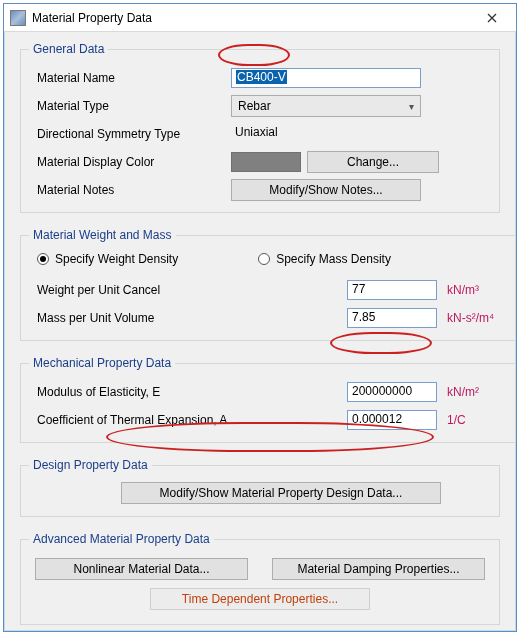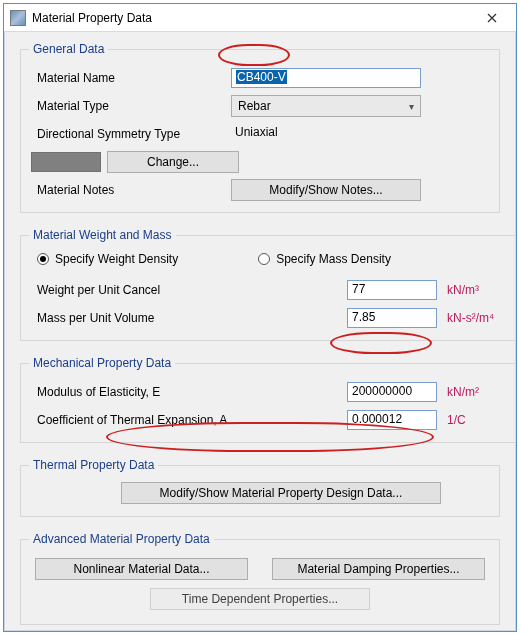--- a/index.html
+++ b/index.html
@@ -102,21 +102,21 @@
   }
   .btn {
     height: 22px;
     border: 1px solid #adadad;
     background: #e1e1e1;
     padding: 0 10px;
     font-size: 12px;
     cursor: default;
     display: inline-flex; align-items: center; justify-content: center;
   }
-  .btn.disabled { color: #404040; background: #ececec; border-color: #cfcfcf; }
+  .btn.disabled { color: #c2410c; background: #ececec; border-color: #cfcfcf; }
   .colorchip {
     width: 70px; height: 20px; background: #808080; border: 1px solid #707070;
   }
   .density-row {
     display: flex; align-items: center; gap: 80px;
     padding: 4px 6px 8px 6px;
   }
   .radio {
     display: inline-flex; align-items: center; gap: 6px; cursor: default;
   }
@@ -187,20 +187,21 @@
       </div>
 
       <div class="row">
         <div class="label">Directional Symmetry Type</div>
         <div class="ctrl">
           <div class="static">Uniaxial</div>
         </div>
       </div>
 
       <div class="row">
+        <div class="label">Material Display Color</div>
         <div class="ctrl">
           <div class="colorchip"></div>
           <div class="btn" style="width:132px">Change...</div>
         </div>
       </div>
 
       <div class="row">
         <div class="label">Material Notes</div>
         <div class="ctrl">
           <div class="btn" style="width:190px">Modify/Show Notes...</div>
@@ -245,21 +246,21 @@
       </div>
 
       <div class="row">
         <div class="label" style="width:316px">Coefficient of Thermal Expansion,  A</div>
         <div class="textbox valbox"><span>0.000012</span></div>
         <div class="unit" style="margin-left:10px">1/C</div>
       </div>
     </fieldset>
 
     <fieldset class="group">
-      <legend>Thermal Property Data</legend>
+      <legend>Design Property Data</legend>
       <div style="padding:4px 0 2px 0">
         <div class="btn design-btn">Modify/Show Material Property Design Data...</div>
       </div>
     </fieldset>
 
     <fieldset class="group">
       <legend>Advanced Material Property Data</legend>
       <div class="adv-row">
         <div class="btn">Nonlinear Material Data...</div>
         <div class="btn">Material Damping Properties...</div>

